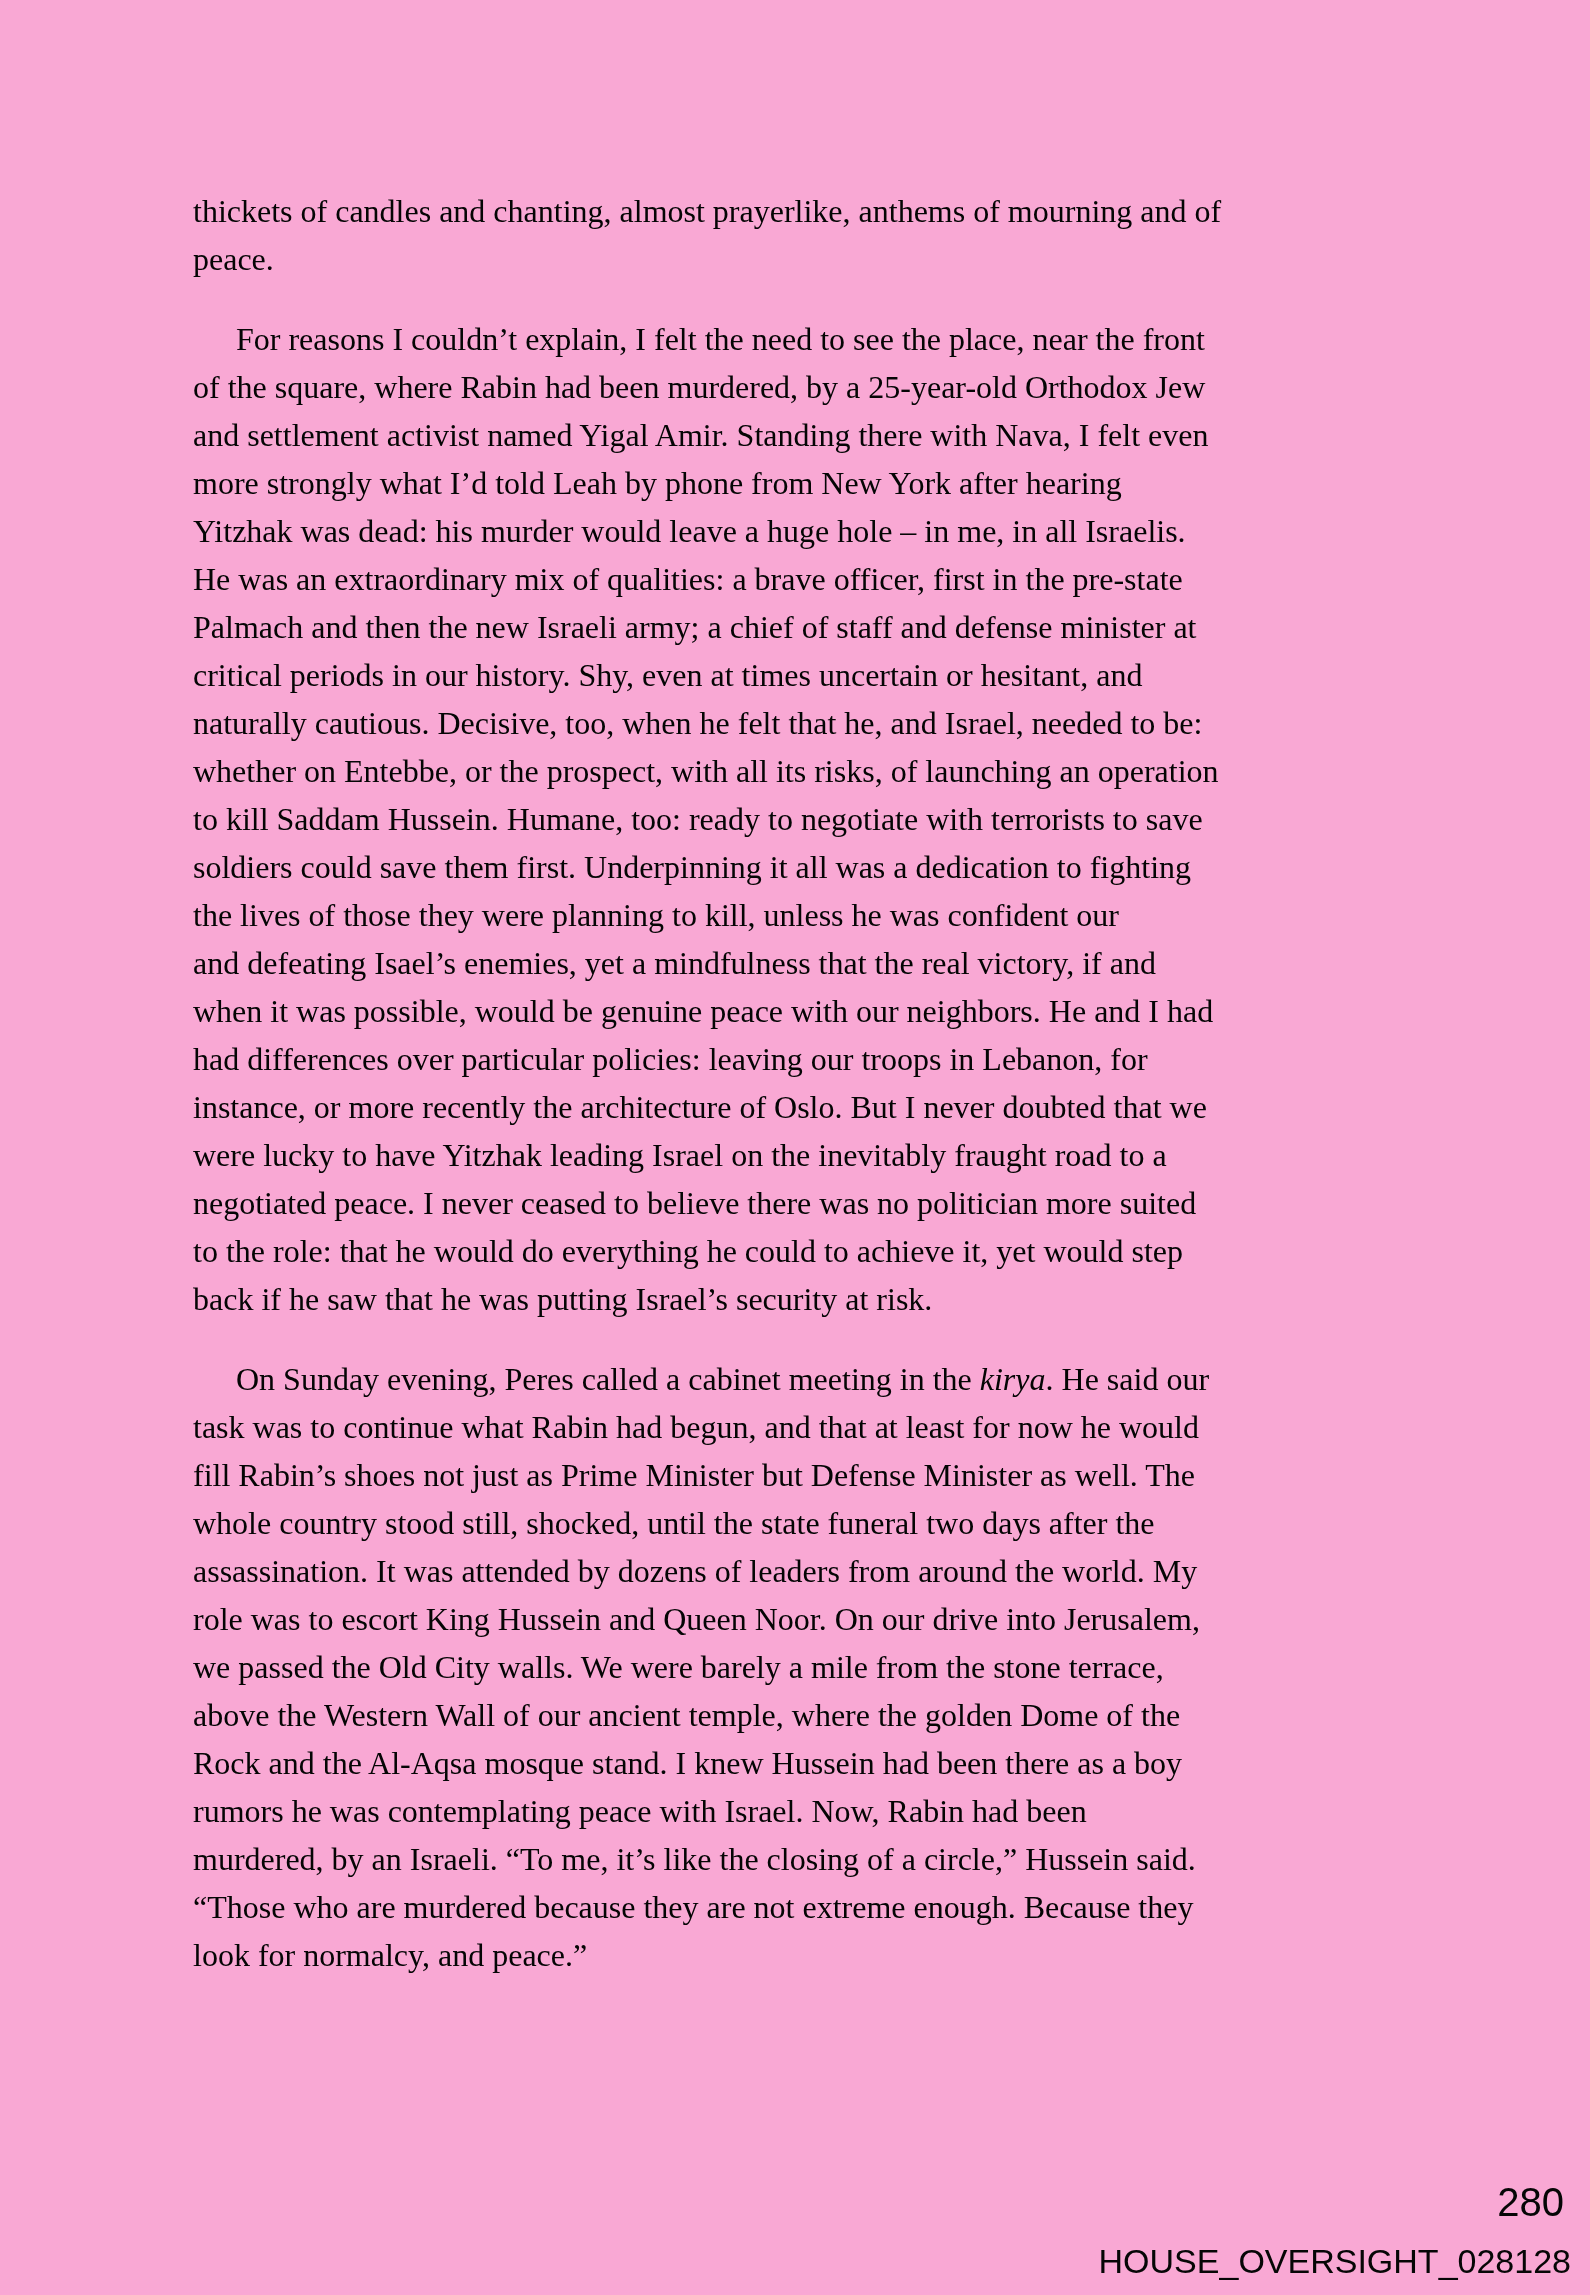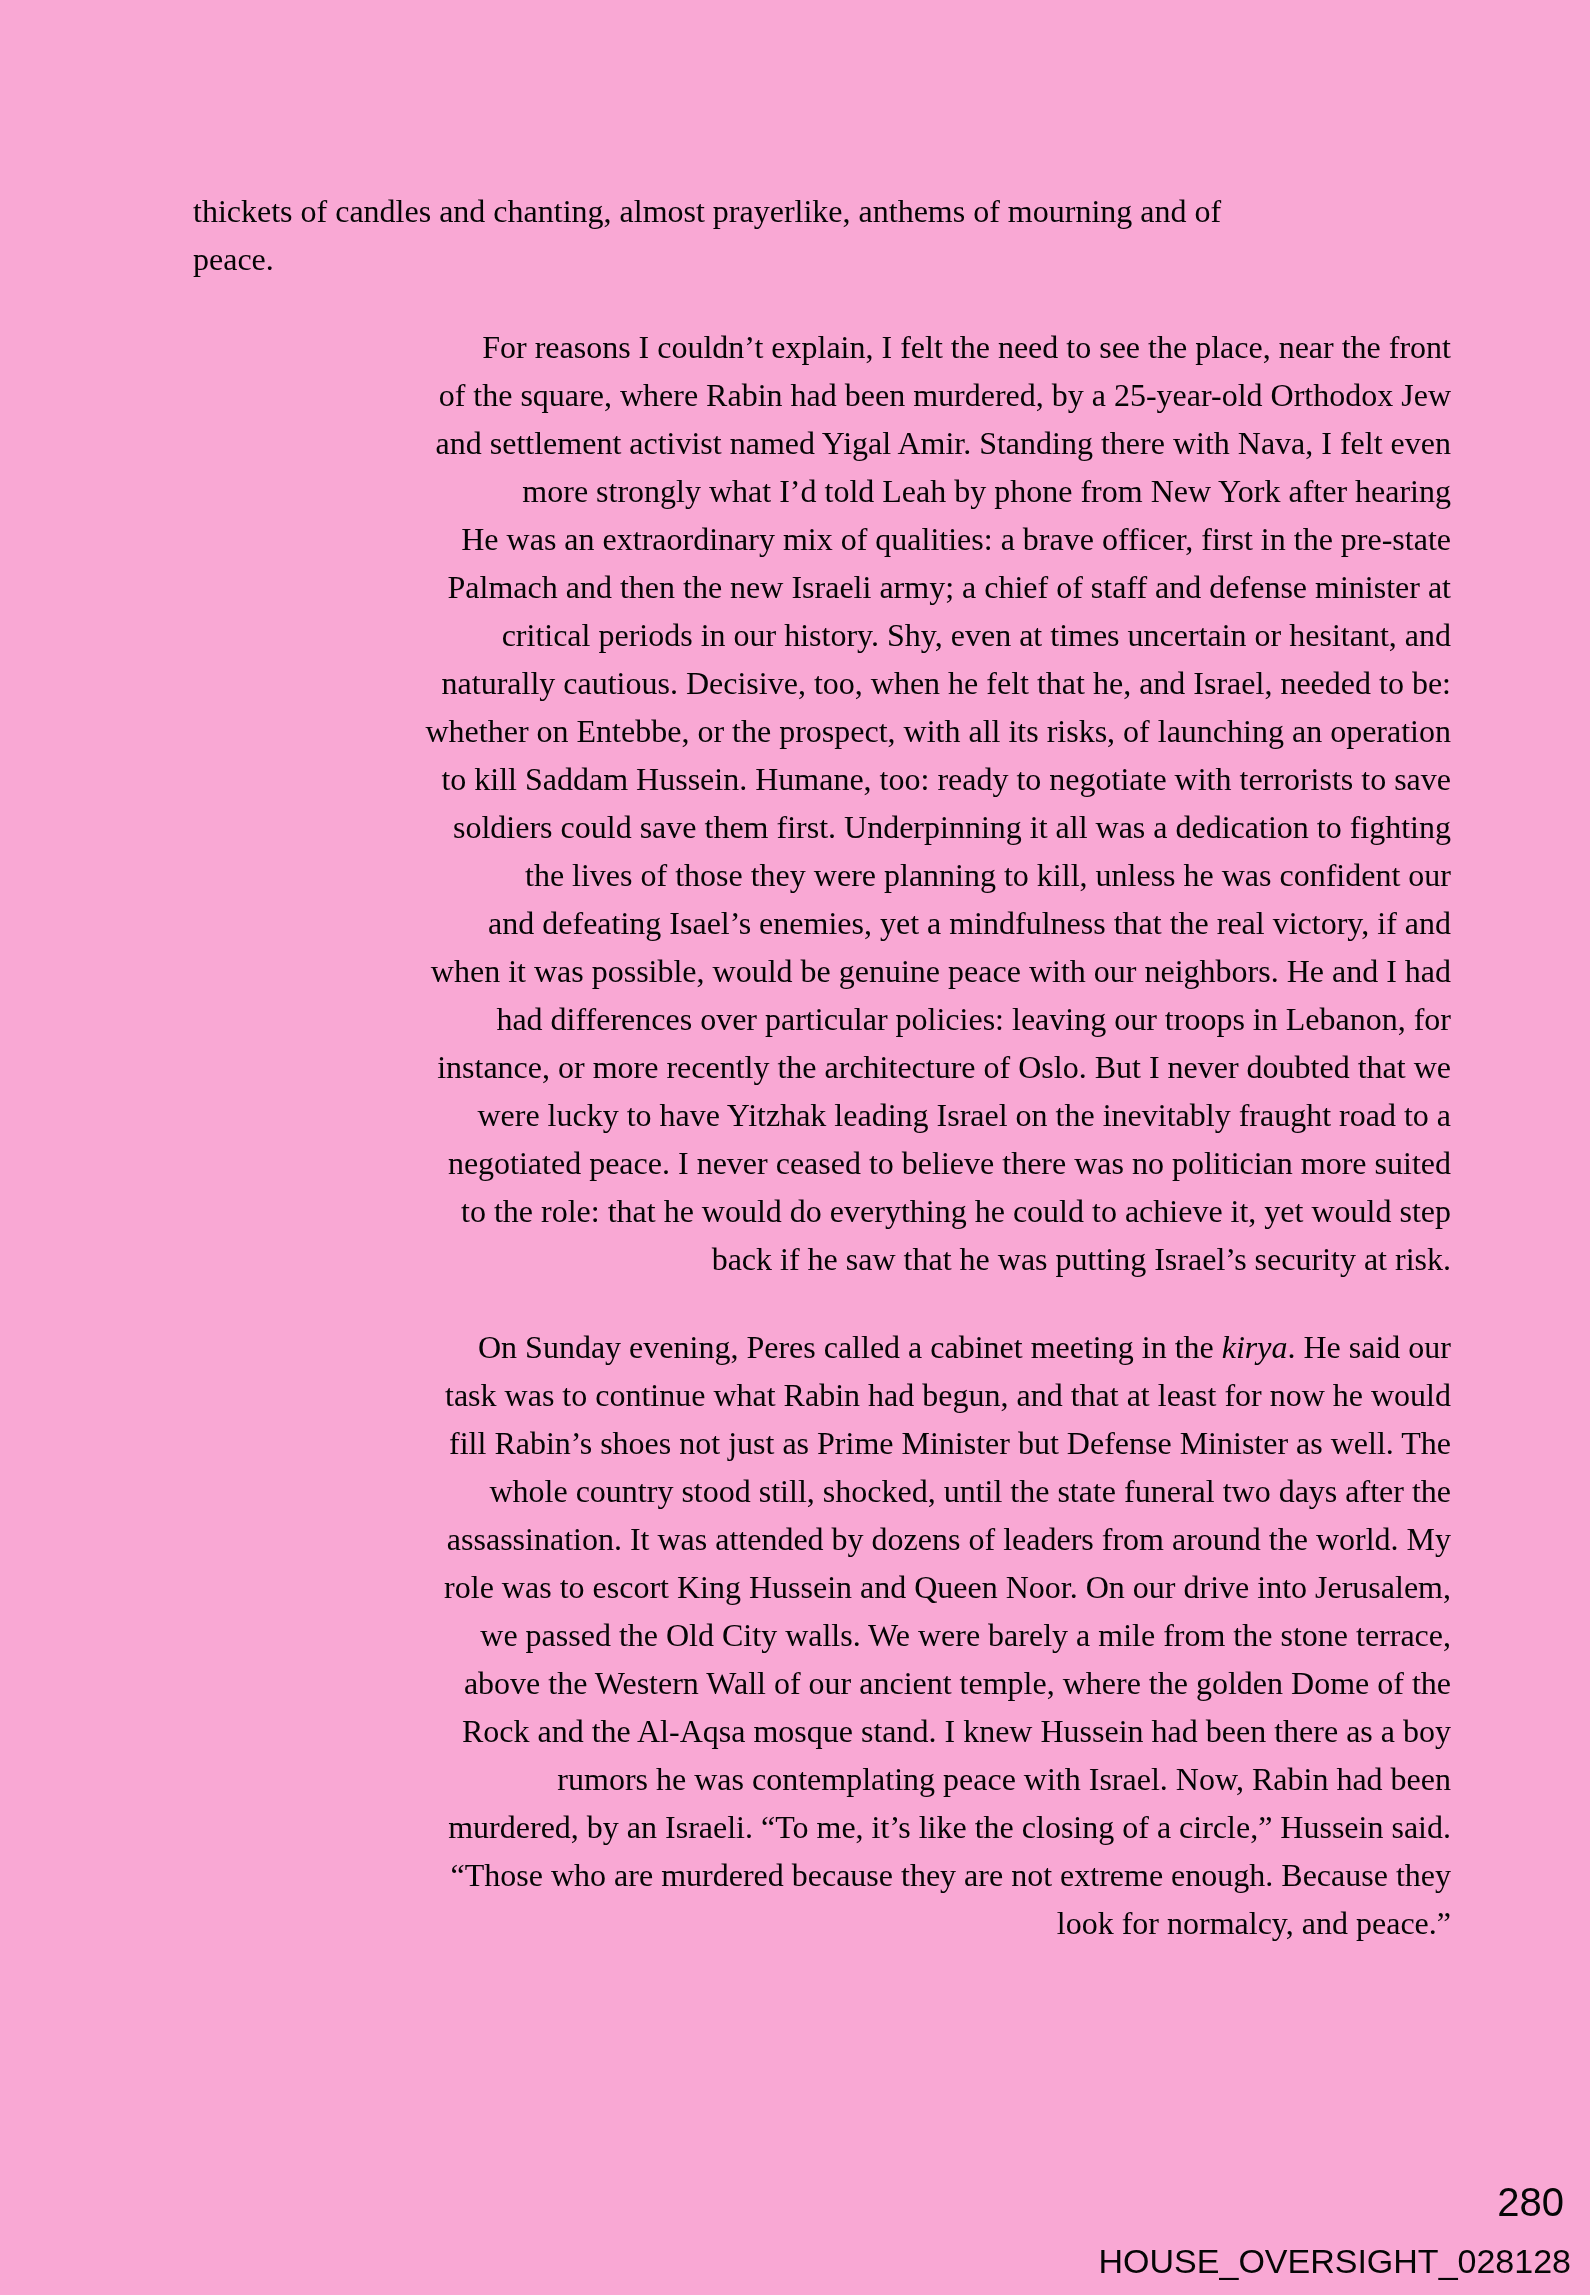--- a/index.html
+++ b/index.html
@@ -20,21 +20,21 @@
     position: absolute;
     left: 193px;
     top: 187px;
     width: 1258px;
     font-family: "Liberation Serif", serif;
     font-size: 32px;
     line-height: 48px;
     color: #050505;
   }
   .para { margin: 0; }
-  .para + .para { margin-top: 40px; text-align: right; }
+  .para + .para { margin-top: 32px; }
   .line { white-space: nowrap; }
   .line.indent { padding-left: 43px; }
   .it { font-style: italic; }
   .pageno {
     position: absolute;
     top: 2182px;
     right: 27px;
     font-family: "Liberation Sans", sans-serif;
     font-size: 40px;
     line-height: 40px;
@@ -58,20 +58,21 @@
   <div class="text-block">
       <div class="para">
         <div class="line"><span>thickets of candles and chanting, almost prayerlike, anthems of mourning and of</span></div>
         <div class="line"><span>peace.</span></div>
       </div>
       <div class="para">
         <div class="line indent"><span>For reasons I couldn’t explain, I felt the need to see the place, near the front</span></div>
         <div class="line"><span>of the square, where Rabin had been murdered, by a 25-year-old Orthodox Jew</span></div>
         <div class="line"><span>and settlement activist named Yigal Amir. Standing there with Nava, I felt even</span></div>
         <div class="line"><span>more strongly what I’d told Leah by phone from New York after hearing</span></div>
+        <div class="line"><span>Yitzhak was dead: his murder would leave a huge hole – in me, in all Israelis.</span></div>
         <div class="line"><span>He was an extraordinary mix of qualities: a brave officer, first in the pre-state</span></div>
         <div class="line"><span>Palmach and then the new Israeli army; a chief of staff and defense minister at</span></div>
         <div class="line"><span>critical periods in our history. Shy, even at times uncertain or hesitant, and</span></div>
         <div class="line"><span>naturally cautious. Decisive, too, when he felt that he, and Israel, needed to be:</span></div>
         <div class="line"><span>whether on Entebbe, or the prospect, with all its risks, of launching an operation</span></div>
         <div class="line"><span>to kill Saddam Hussein. Humane, too: ready to negotiate with terrorists to save</span></div>
         <div class="line"><span>soldiers could save them first. Underpinning it all was a dedication to fighting</span></div>
         <div class="line"><span>the lives of those they were planning to kill, unless he was confident our</span></div>
         <div class="line"><span>and defeating Isael’s enemies, yet a mindfulness that the real victory, if and</span></div>
         <div class="line"><span>when it was possible, would be genuine peace with our neighbors. He and I had</span></div>

